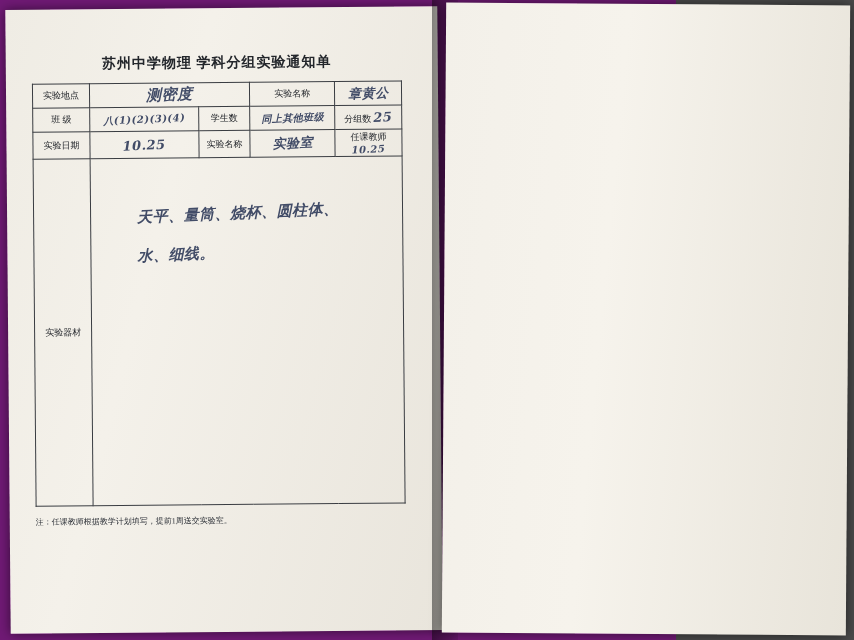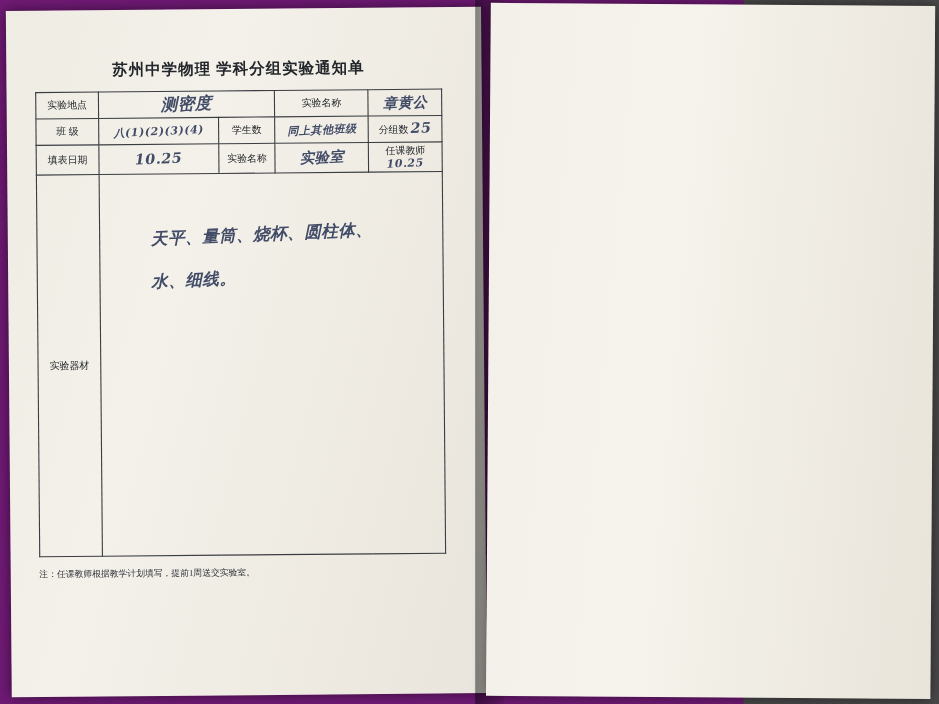--- a/index.html
+++ b/index.html
@@ -99,21 +99,21 @@
           <td class="lbl">学生数</td>
           <td>
             <span class="hand sm">同上其他班级</span>
           </td>
           <td>
             <span class="lbl">分组数</span>
             <span class="hand md">25</span>
           </td>
         </tr>
         <tr>
-          <td class="lbl label-vert">填表日期</td>
+          <td class="lbl label-vert">实验日期</td>
           <td>
             <span class="hand md">10.25</span>
           </td>
           <td class="lbl">实验名称</td>
           <td>
             <span class="hand md">实验室</span>
           </td>
           <td>
             <span class="lbl">任课教师</span><br>
             <span class="hand sm">10.25</span>

